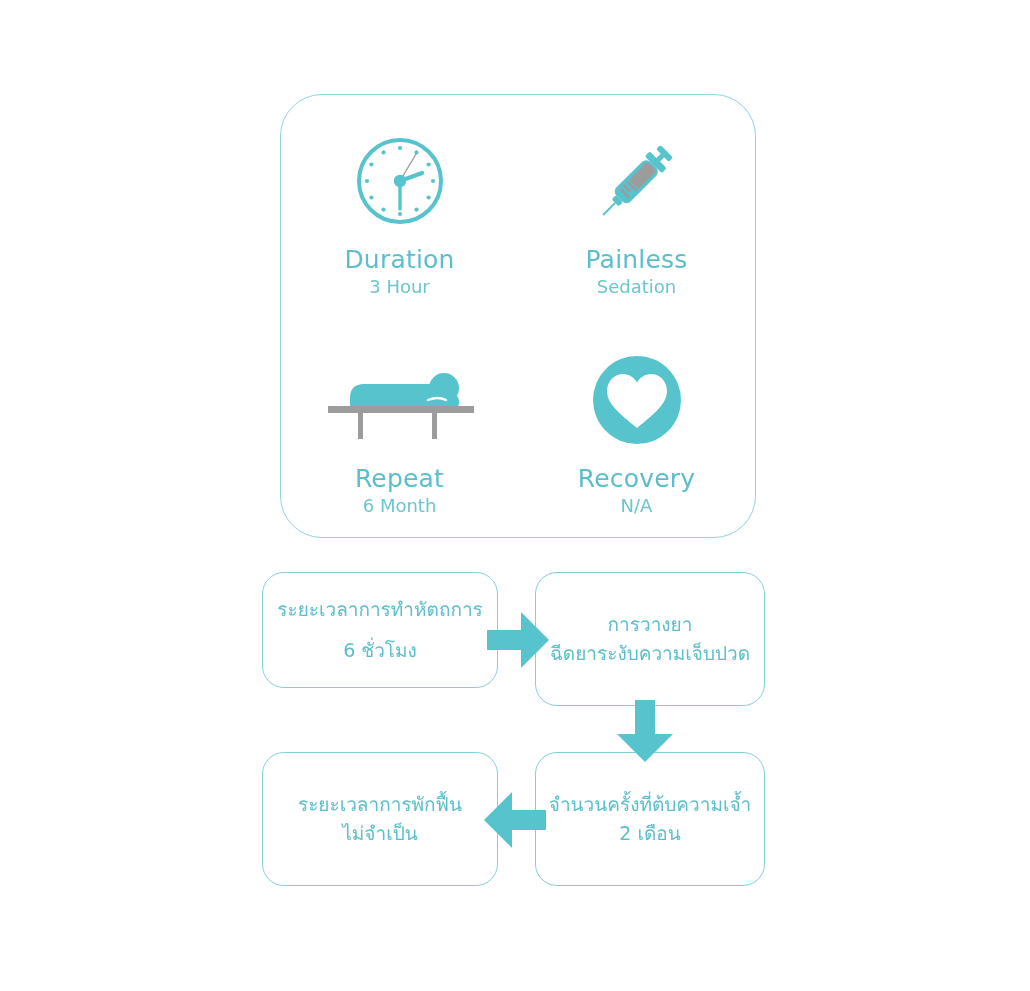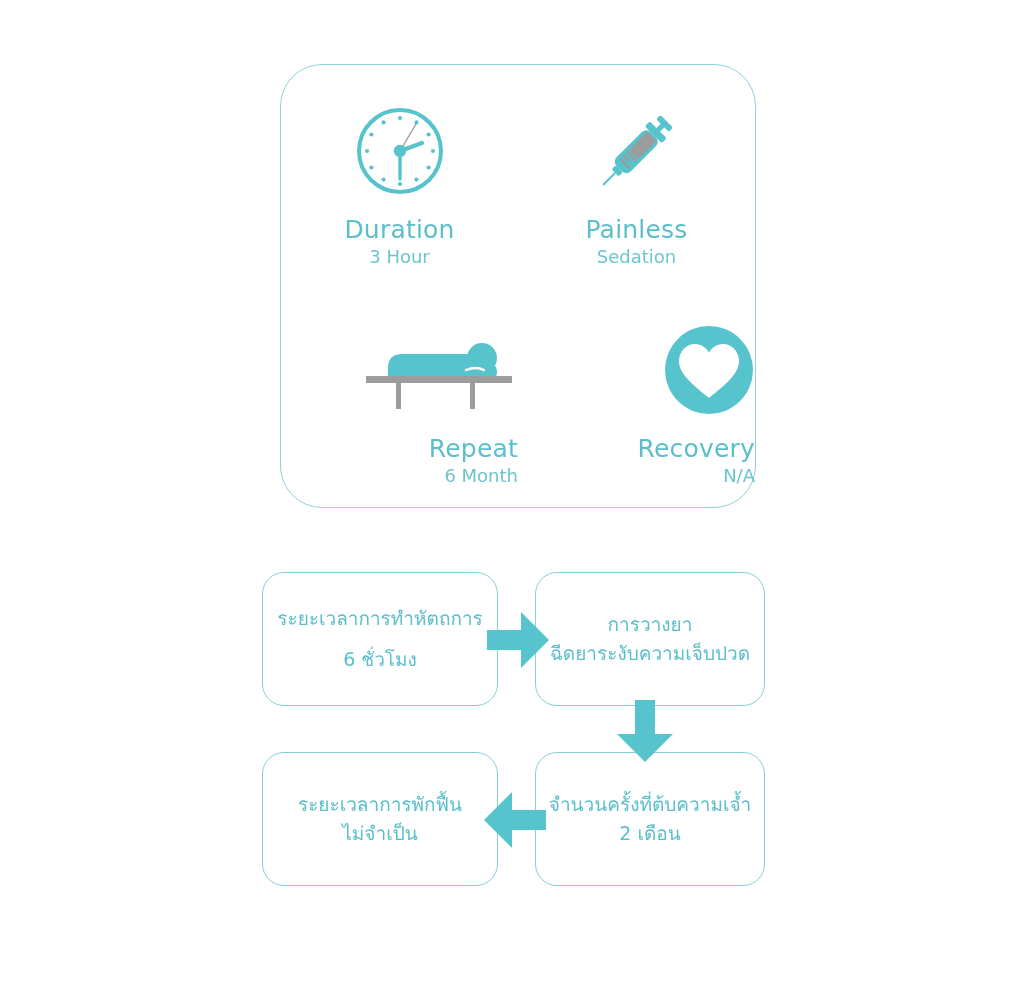--- a/index.html
+++ b/index.html
@@ -12,41 +12,41 @@
   #page {
     position: relative;
     width: 1030px; height: 991px;
     overflow: hidden;
     background: #ffffff;
   }
 
   
   .info-card {
     position: absolute;
-    left: 280px; top: 64px;
+    left: 280px; top: 94px;
     width: 476px; height: 444px;
     border: 1.5px solid #8ed4dc;
     border-radius: 42px;
     background: #ffffff;
   }
   .info-grid {
     position: absolute;
     inset: 0;
     display: grid;
     grid-template-columns: 1fr 1fr;
     grid-template-rows: 1fr 1fr;
   }
   .info-cell {
     display: flex;
     flex-direction: column;
     align-items: center;
     justify-content: flex-start;
   }
   .info-cell.r1 { padding-top: 34px; }
-  .info-cell.r2 { padding-top: 32px; align-items: flex-end; }
+  .info-cell.r2 { padding-top: 32px; }
   .icon-wrap {
     height: 104px;
     display: flex;
     align-items: center;
     justify-content: center;
   }
   .info-title {
     color: #5bbfcb;
     font-size: 25px;
     line-height: 30px;
@@ -72,21 +72,21 @@
     align-items: center;
     justify-content: center;
     text-align: center;
     color: #5bbfcb;
     font-size: 19px;
     line-height: 29px;
     padding: 6px 10px;
   }
   .flow-line { display: block; white-space: nowrap; }
 
-  .box-tl { left: 262px; top: 572px; width: 236px; height: 134px; gap: 12px; }
+  .box-tl { left: 262px; top: 572px; width: 236px; height: 116px; gap: 12px; }
   .box-tr { left: 535px; top: 572px; width: 230px; height: 134px; }
   .box-bl { left: 262px; top: 752px; width: 236px; height: 134px; }
   .box-br { left: 535px; top: 752px; width: 230px; height: 134px; }
 
   .arrow { position: absolute; }
   .arrow-right { left: 487px; top: 610px; width: 62px; height: 60px; }
   .arrow-down  { left: 614px; top: 700px; width: 62px; height: 62px; }
   .arrow-left  { left: 484px; top: 790px; width: 62px; height: 60px; }
 </style>
 </head>

